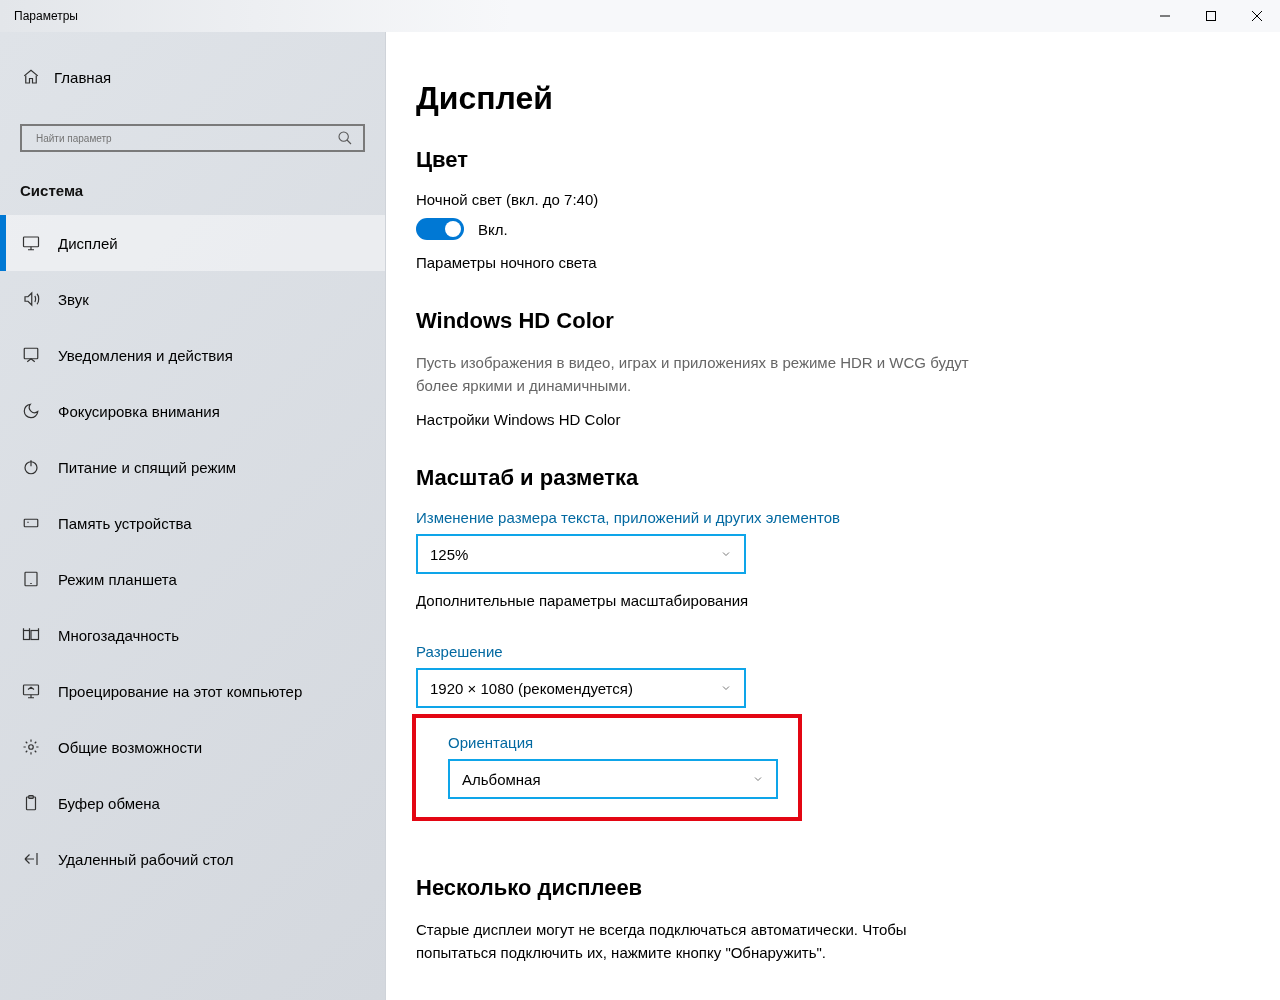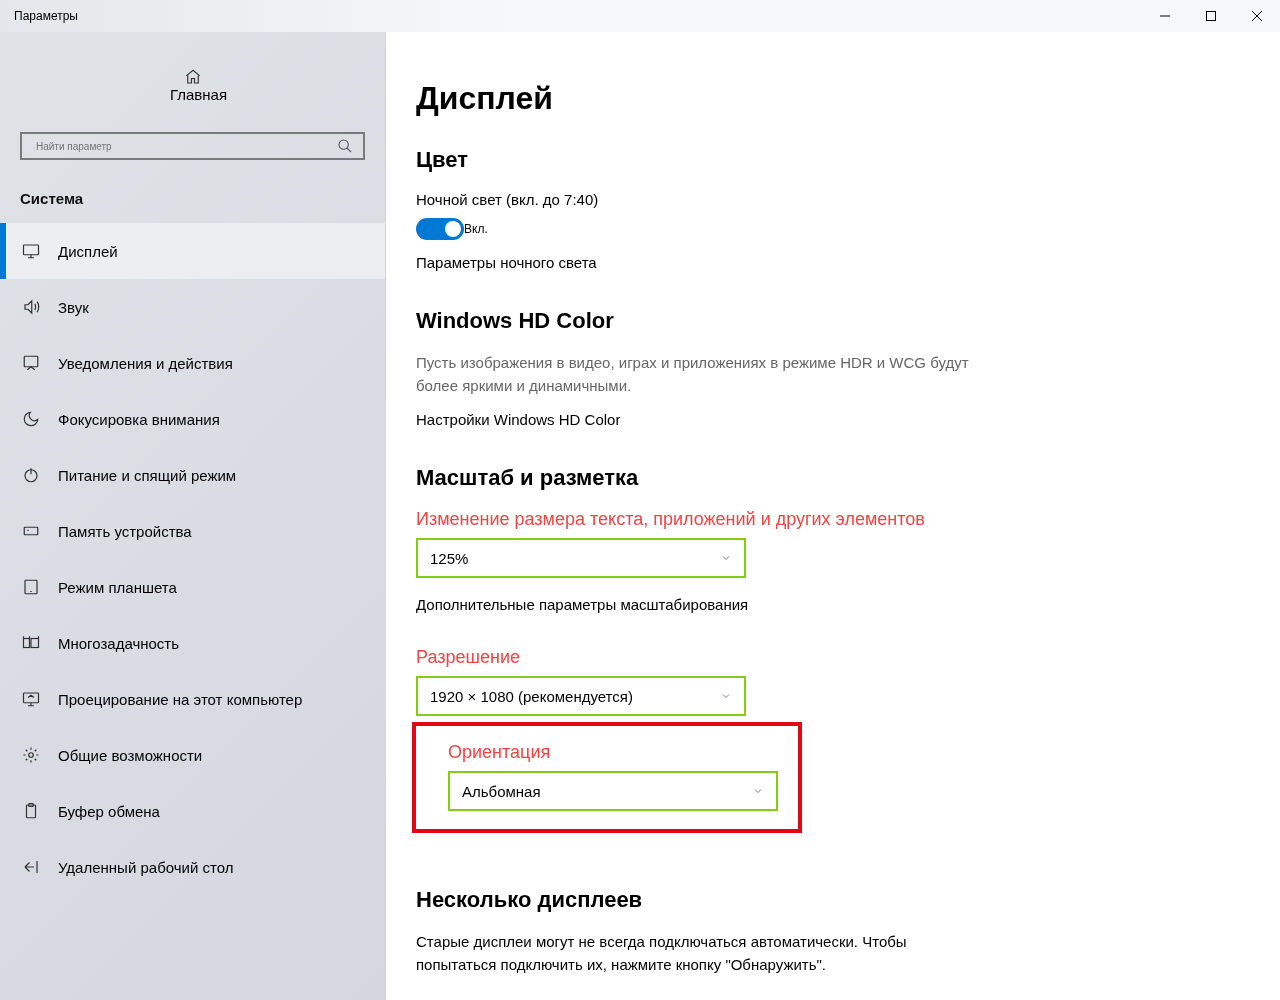--- a/index.html
+++ b/index.html
@@ -4,21 +4,21 @@
 <style>
   * { box-sizing: border-box; margin: 0; padding: 0; font-family: "Segoe UI", Arial, sans-serif; }
   html, body { width: 1280px; height: 1000px; overflow: hidden; background: #fff; }
   .window { width: 100%; height: 100%; display: flex; flex-direction: column; border-radius: 28px; }
   .titlebar { height: 32px; display: flex; align-items: center; justify-content: space-between; padding-left: 14px; background: linear-gradient(to right,#e3e6ea,#f7f8fa 40%); }
   .titlebar .title { font-size: 12px; color: #000; }
   .titlebar .btns { display: flex; }
   .titlebar .btn { width: 46px; height: 32px; display: flex; align-items: center; justify-content: center; font-size: 13px; color: #000; }
   .body { flex: 1; display: flex; min-height: 0; }
   .sidebar { width: 386px; background: linear-gradient(135deg,#dfe3e8,#d4d8de); padding-top: 26px; border-right: 1px solid #cfd3d9; }
-  .home { display: flex; align-items: center; padding: 10px 20px 29px 20px; flex-direction: column; }
+  .home { display: flex; align-items: center; padding: 10px 20px 38px 20px; }
   .home .icon { width: 22px; display: flex; justify-content: center; color: #323232; }
   .home .label { margin-left: 12px; font-size: 15px; color: #000; }
   .search { margin: 0 20px 20px 20px; position: relative; }
   .search input { width: 100%; height: 28px; border: 2px solid #7a7a7a; background: transparent; padding: 0 40px 0 14px; font-size: 10px; color: #333; outline: none; }
   .search .sicon { position: absolute; right: 12px; top: 50%; transform: translateY(-50%); color: #555; }
   .cat { padding: 10px 20px; font-size: 15px; font-weight: 600; color: #111; margin-bottom: 6px; }
   .nav { list-style: none; }
   .nav li { display: flex; align-items: center; height: 56px; padding: 0 20px 0 20px; cursor: pointer; position: relative; }
   .nav li.active { background: rgba(255,255,255,0.45); }
   .nav li.active::before { content: ""; position: absolute; left: 0; top: 0; bottom: 0; width: 6px; background: #0078d4; }
@@ -30,24 +30,24 @@
   .content::-webkit-scrollbar-thumb{background:#c0c0c0}
   h1 { font-size: 32px; font-weight: 600; margin-bottom: 30px; color: #000; }
   h2 { font-size: 22px; font-weight: 600; margin-bottom: 18px; color: #000; }
   .section { margin-bottom: 36px; max-width: 560px; }
   .small { font-size: 15px; color: #000; margin-bottom: 10px; }
   .desc { font-size: 15px; color: #666; line-height: 1.5; margin-bottom: 14px; }
   .link { color: #000000; font-size: 15px; cursor: pointer; display: inline-block; }
   .toggle { display: flex; align-items: center; margin: 6px 0 14px 0; }
   .toggle .sw { width: 48px; height: 22px; border-radius: 11px; background: #0078d4; position: relative; }
   .toggle .sw::after { content: ""; position: absolute; right: 3px; top: 3px; width: 16px; height: 16px; border-radius: 50%; background: #fff; }
-  .toggle .lbl { font-size: 12px; }
-  .select { width: 330px; height: 40px; border: 2px solid #84cc16; background: #fff; display: flex; align-items: center; justify-content: space-between; padding: 0 12px; font-size: 15px; margin-bottom: 18px; }
+  .toggle .lbl { margin-left: 14px; font-size: 15px; }
+  .select { width: 330px; height: 40px; border: 2px solid #0ea5e9; background: #fff; display: flex; align-items: center; justify-content: space-between; padding: 0 12px; font-size: 15px; margin-bottom: 18px; }
   .select .chev { color: #555; }
-  .field-label { font-size: 18px; margin-bottom: 8px; color: #ef4444; }
+  .field-label { font-size: 15px; margin-bottom: 8px; color: #0369a1; }
   .highlight { border: 4px solid #e30613; padding: 16px 20px 8px 20px; margin: -12px 0 18px -4px; display: inline-block; }
   svg { display: block; }
 </style>
 </head>
 <body>
 
 <div class="window">
 
   <div class="titlebar">
     <div class="title">Параметры</div>

